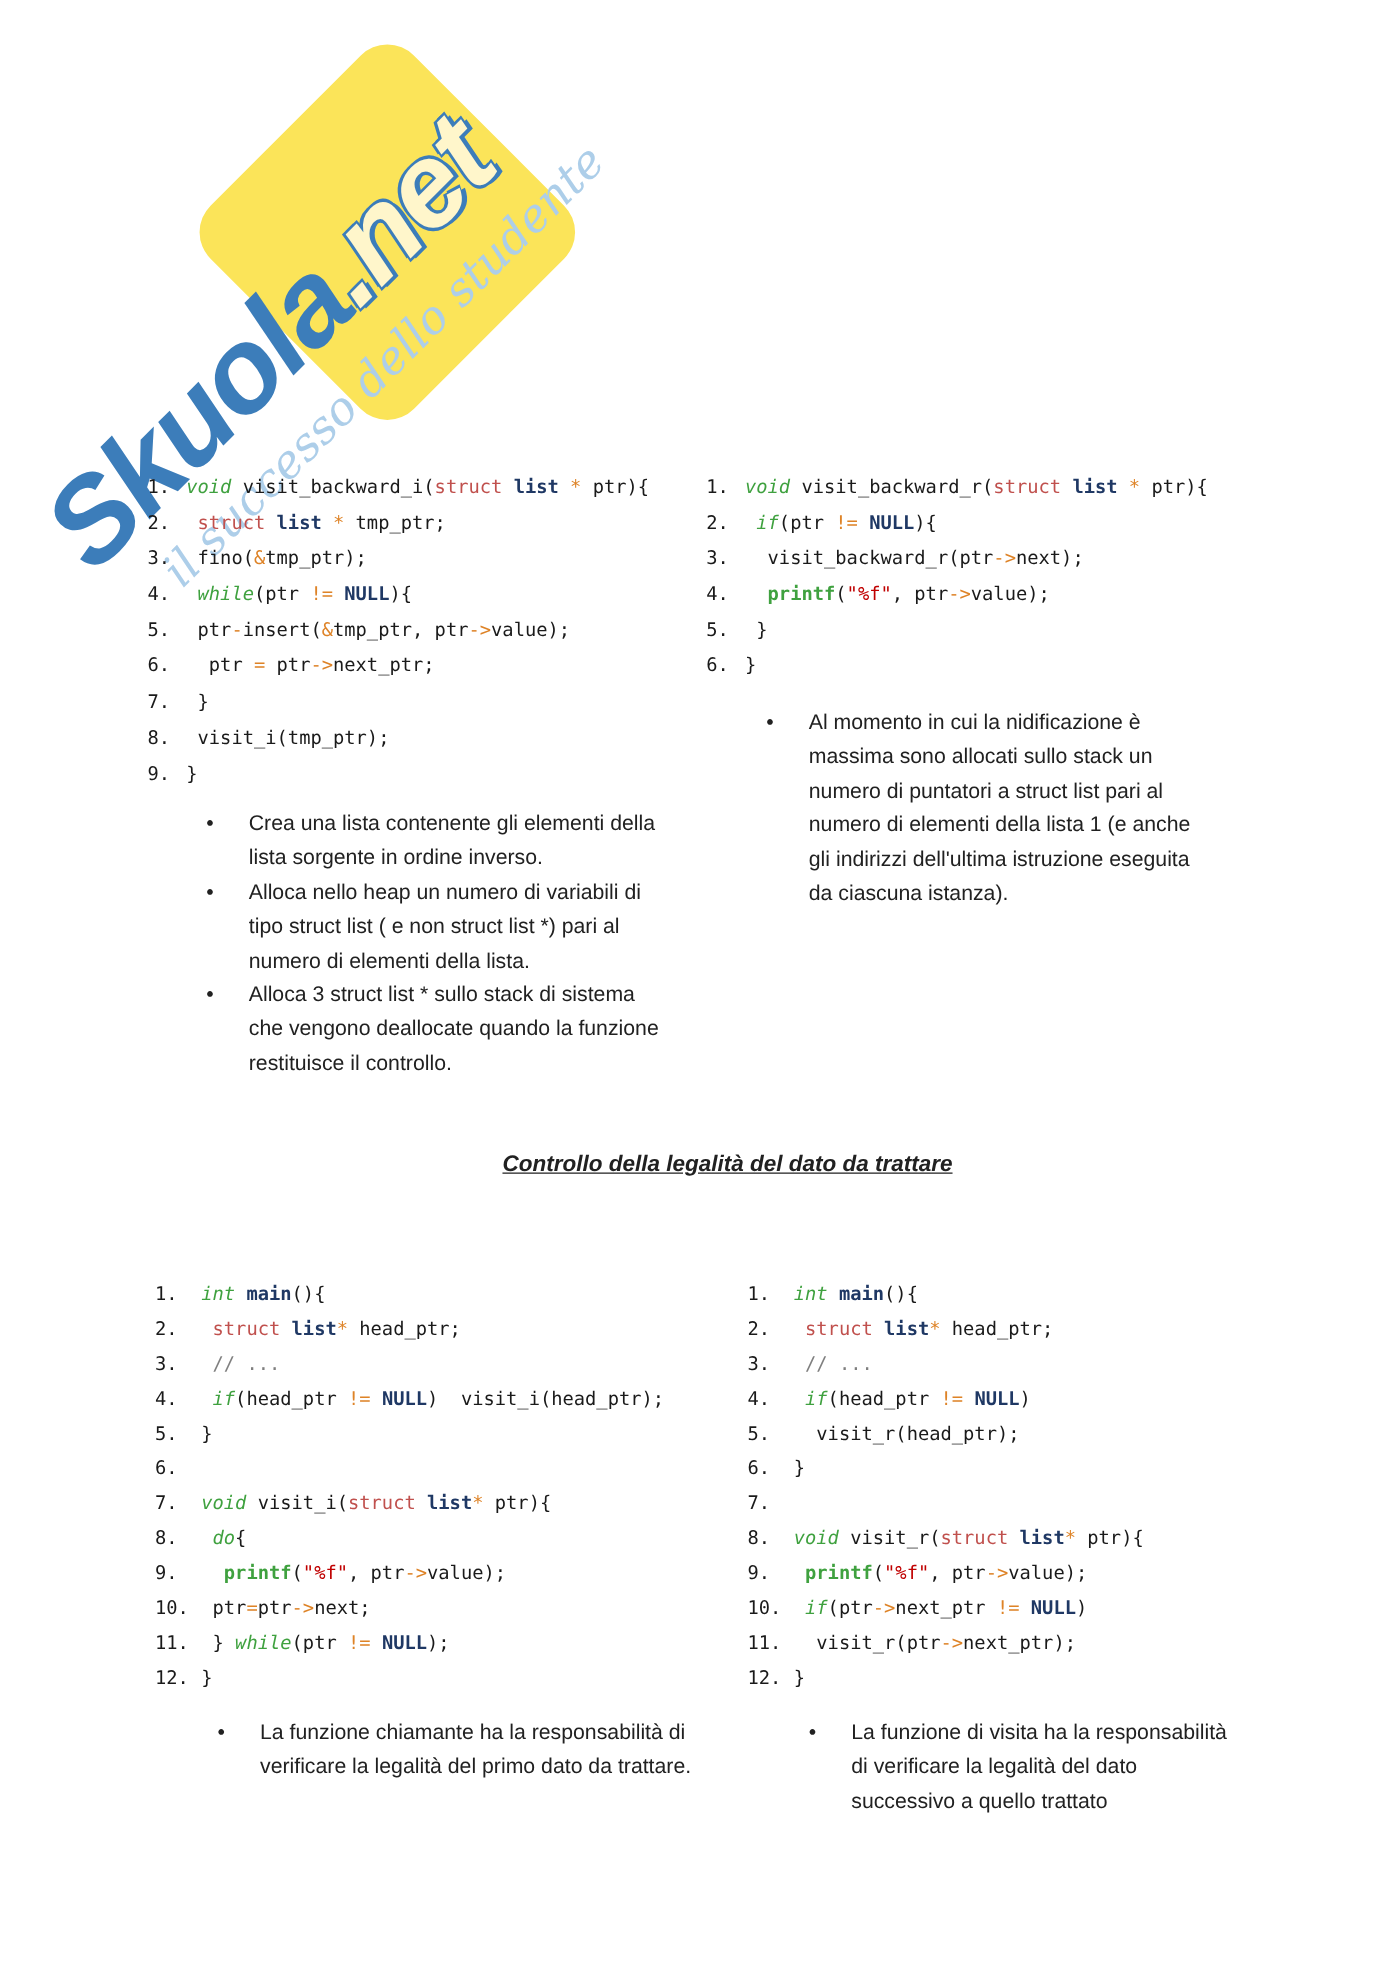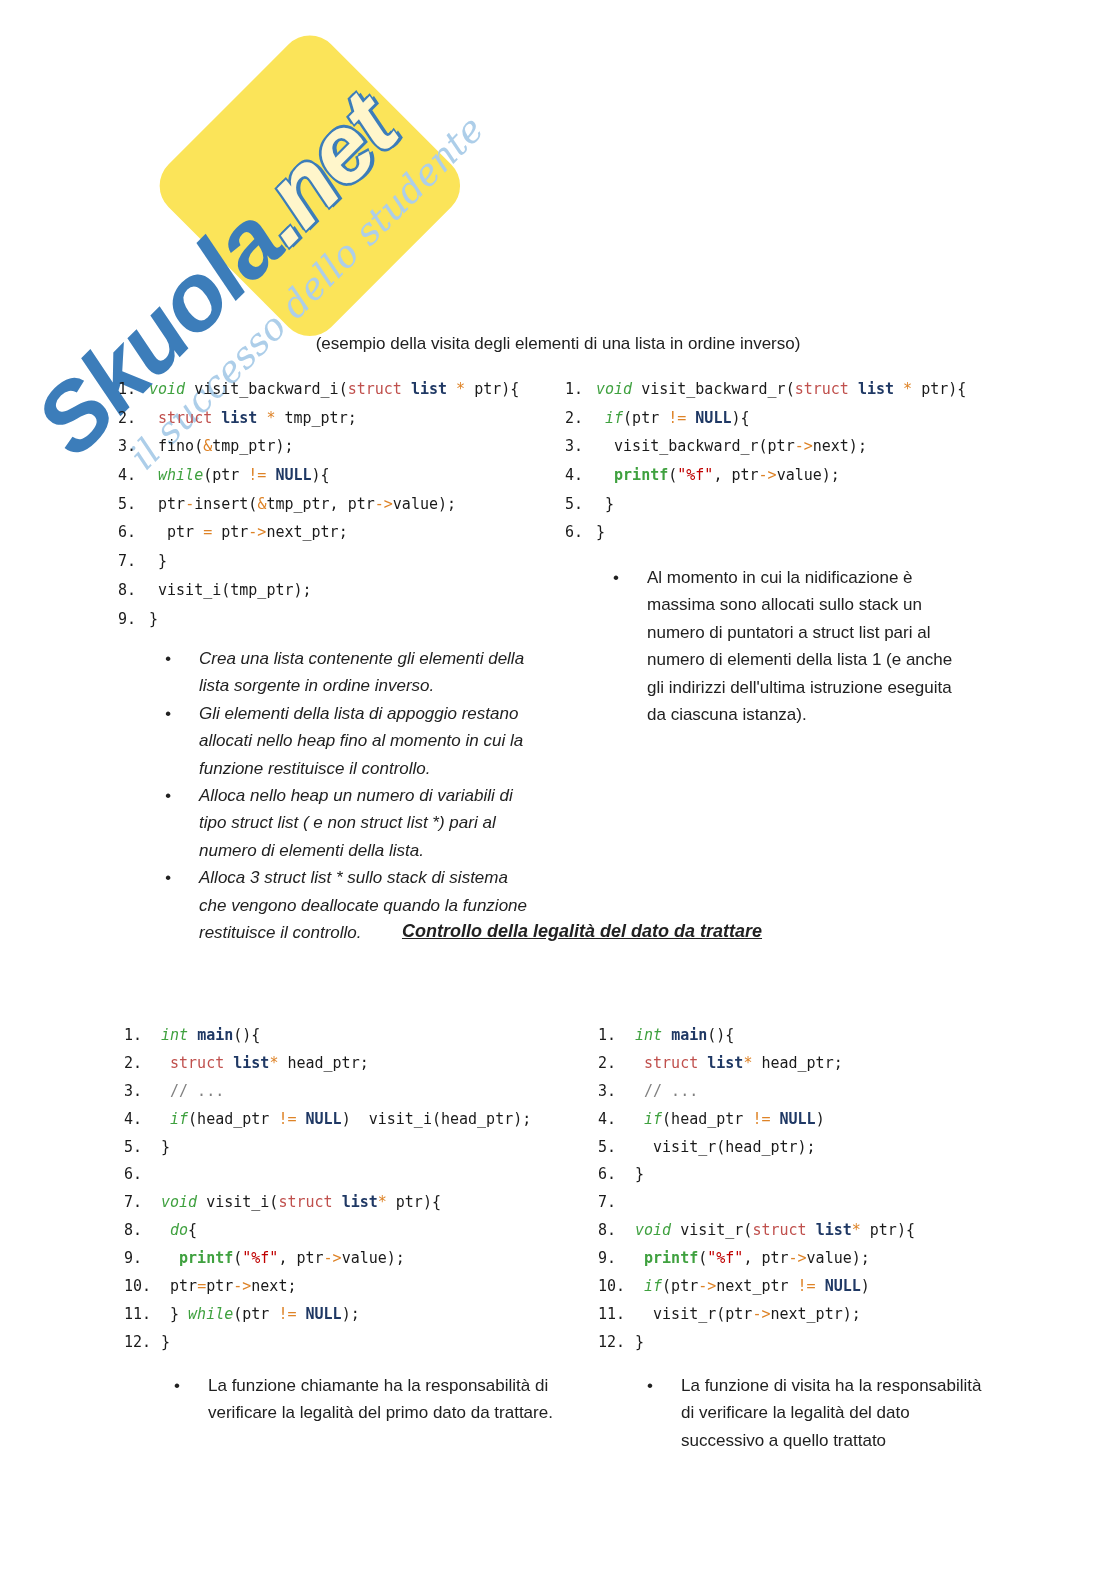--- a/index.html
+++ b/index.html
@@ -58,38 +58,37 @@
   .c-op { color:var(--operator, #de8327); }
   .c-st { color:var(--string, #c00000); }
   .c-cm { color:var(--comment, #7f7f7f); }
   .c-b  { color:var(--bold-ident, #1f3864); font-weight:bold; }
   .c-pl { color:#1a1a1a; }
 
   
   .bullets { position:absolute; z-index:1; list-style:none; font-size:17px; line-height:27.4px; }
   .bullets li { position:relative; padding-left:35px; }
   .bullets li::before { content:"•"; position:absolute; left:1px; }
-  #bullets1-left  { left:164px; top:645px;  width:370px;font-style:italic; }
+  #bullets1-left  { left:164px; top:645px;  width:370px; }
   #bullets1-right { left:612px; top:564px;  width:360px; }
   #bullets2-left  { left:173px; top:1372px; width:380px; }
   #bullets2-right { left:646px; top:1372px; width:345px; }
 </style>
 </head>
 <body>
 
 <div class="page">
 
   <div class="watermark">
     <div class="wm-diamond"></div>
     <div class="wm-text"><span>Skuola</span><span class="wm-net">.net</span></div>
     <div class="wm-tagline">il successo dello studente</div>
   </div>
 
 
-  <div id="sec1-sub" class="sec-sub">(esempio della visita degli elementi di una lista in ordine inverso)</div>
 
   <div id="code1-left" class="code code1">
       <div class="line">
         <span class="ln">1.</span>
         <span class="cd"><span class="c-kw">void</span><span class="c-pl"> visit_backward_i(</span><span class="c-ty">struct</span><span class="c-pl"> </span><span class="c-b">list</span><span class="c-op"> * </span><span class="c-pl">ptr){</span></span>
       </div>
       <div class="line">
         <span class="ln">2.</span>
         <span class="cd"><span class="c-pl"> </span><span class="c-ty">struct</span><span class="c-pl"> </span><span class="c-b">list</span><span class="c-op"> * </span><span class="c-pl">tmp_ptr;</span></span>
       </div>
@@ -144,21 +143,20 @@
         <span class="cd"><span class="c-pl"> }</span></span>
       </div>
       <div class="line">
         <span class="ln">6.</span>
         <span class="cd"><span class="c-pl">}</span></span>
       </div>
     </div>
 
   <ul id="bullets1-left" class="bullets">
       <li>Crea una lista contenente gli elementi della lista sorgente in ordine inverso.</li>
-      <li>Gli elementi della lista di appoggio restano allocati nello heap fino al momento in cui la funzione restituisce il controllo.</li>
       <li>Alloca nello heap un numero di variabili di tipo struct list ( e non struct list *) pari al numero di elementi della lista.</li>
       <li>Alloca 3 struct list * sullo stack di sistema che vengono deallocate quando la funzione restituisce il controllo.</li>
     </ul>
   <ul id="bullets1-right" class="bullets">
       <li>Al momento in cui la nidificazione è massima sono allocati sullo stack un numero di puntatori a struct list pari al numero di elementi della lista 1 (e anche gli indirizzi dell'ultima istruzione eseguita da ciascuna istanza).</li>
     </ul>
 
   <h2 id="sec2-title" class="sec-title">Controllo della legalità del dato da trattare</h2>
 
   <div id="code2-left" class="code code2">

